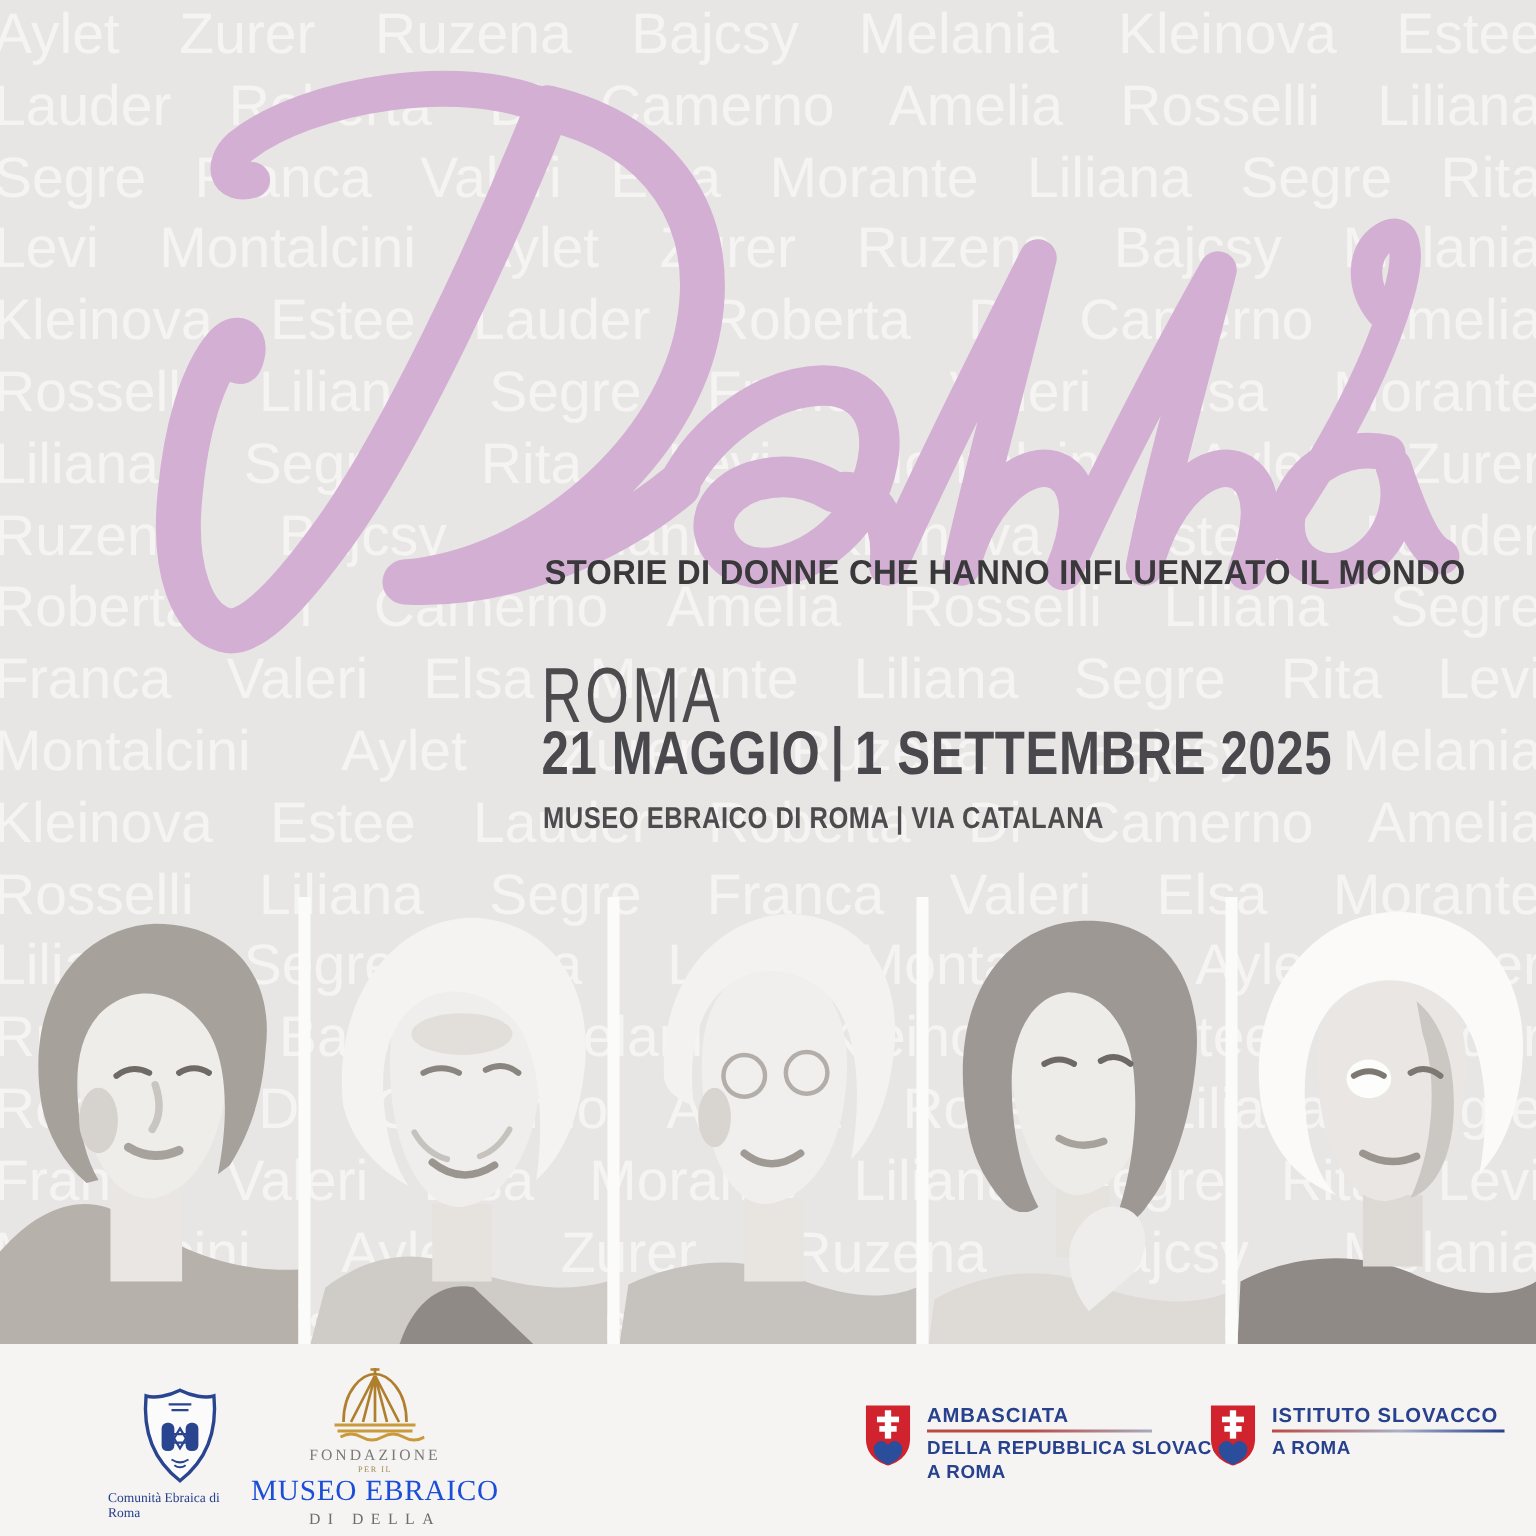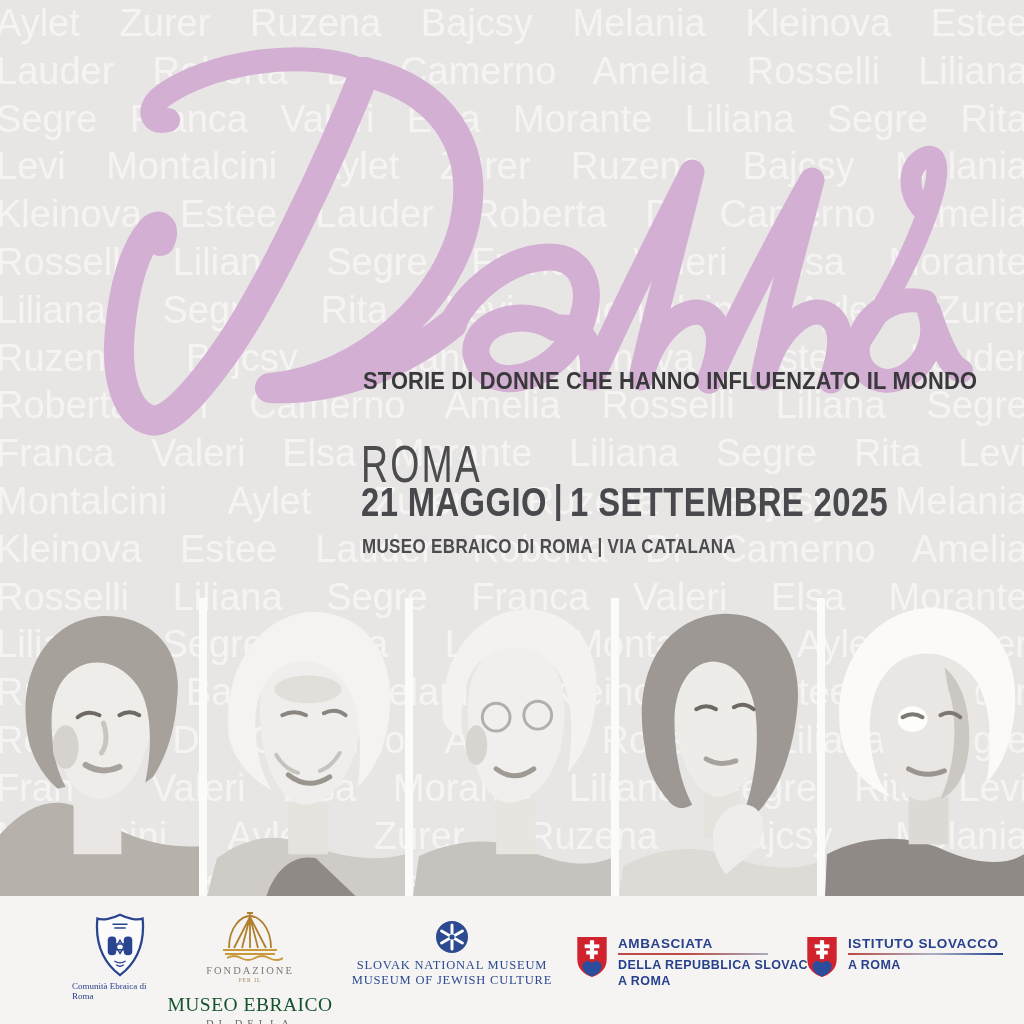--- a/index.html
+++ b/index.html
@@ -52,21 +52,21 @@
   
   .footer{
     position:absolute;left:0;top:896px;width:1024px;height:128px;
     background:#f5f4f3;z-index:5;
   }
   .logo-block{position:absolute;display:flex;flex-direction:column;align-items:center;}
   .logo-row{position:absolute;display:flex;flex-direction:row;align-items:flex-start;}
   .cap-comunita{font-size:9px;color:#27418c;margin-top:3px;font-family:"Liberation Serif",serif;}
   .fond-l1{font-size:10.5px;letter-spacing:2px;color:#7c7a76;margin-top:3px;font-family:"Liberation Serif",serif;}
   .fond-l2{font-size:5.5px;letter-spacing:1px;color:#a08a54;margin-top:1px;font-family:"Liberation Serif",serif;}
-  .fond-l3{font-size:19.5px;letter-spacing:.5px;color:#14532d;margin-top:11px;font-family:"Liberation Serif",serif;white-space:nowrap;}
+  .fond-l3{font-size:19.5px;letter-spacing:.5px;color:#1d4ed8;margin-top:1px;font-family:"Liberation Serif",serif;white-space:nowrap;}
   .fond-l4{font-size:10.5px;letter-spacing:5px;color:#6e6c69;margin-top:2px;font-family:"Liberation Serif",serif;}
   .snm-line{font-size:12.5px;letter-spacing:.8px;color:#2b4a8f;font-family:"Liberation Serif",serif;white-space:nowrap;line-height:14.5px;}
   .emb-text{display:flex;flex-direction:column;margin-left:10px;}
   .emb-l1{font-size:13.5px;font-weight:bold;letter-spacing:.6px;color:#27418c;white-space:nowrap;}
   .emb-rule{height:2px;margin:2px 0 3px 0;background:linear-gradient(90deg,#bc4a45 0%,#bc4a45 45%,#a7abc0 100%);}
   .emb-l2{font-size:12.5px;font-weight:bold;letter-spacing:.4px;color:#27418c;white-space:nowrap;}
   .emb-l3{font-size:12.5px;font-weight:bold;letter-spacing:.4px;color:#27418c;white-space:nowrap;margin-top:2px;}
 </style>
 </head>
 <body>
@@ -190,21 +190,21 @@
     </svg>
 
     <div class="divider" style="left:199px"></div>
     <div class="divider" style="left:405px"></div>
     <div class="divider" style="left:611px"></div>
     <div class="divider" style="left:817px"></div>
   </div>
 
   <div class="footer">
 
-    <div class="logo-block" style="left:72px;top:16px;width:96px;">
+    <div class="logo-block" style="left:72px;top:28px;width:96px;">
       <svg width="54" height="66" viewBox="0 0 56 70">
         <path d="M28 3 C36 7 46 9 52 7 C54 28 50 50 28 67 C6 50 2 28 4 7 C10 9 20 7 28 3 Z" fill="#fbfbfc" stroke="#2a4590" stroke-width="2.4"></path>
         <rect x="15" y="26" width="9" height="20" rx="4" fill="#2a4590"></rect>
         <rect x="32" y="26" width="9" height="20" rx="4" fill="#2a4590"></rect>
         <path d="M28 30 l6 10 h-12 Z M28 44 l-6 -10 h12 Z" fill="none" stroke="#2a4590" stroke-width="1.6"></path>
         <path d="M20 13 h16 M22 17 h12" stroke="#2a4590" stroke-width="1.6"></path>
         <path d="M22 52 q6 4 12 0 M24 56 q4 3 8 0" stroke="#2a4590" stroke-width="1.4" fill="none"></path>
       </svg>
       <div class="cap-comunita">Comunità Ebraica di Roma</div>
     </div>
@@ -218,31 +218,20 @@
         </g>
         <path d="M6 40 h54 M8 44 h50" stroke="#c89a3c" stroke-width="2"></path>
         <path d="M10 48 q7 -4 14 0 t14 0 t14 0 t14 0" stroke="#c89a3c" stroke-width="2" fill="none"></path>
       </svg>
       <div class="fond-l1">FONDAZIONE</div>
       <div class="fond-l2">PER IL</div>
       <div class="fond-l3">MUSEO EBRAICO</div>
       <div class="fond-l4">DI DELLA</div>
     </div>
 
-    <div class="logo-block" style="left:352px;top:24px;width:200px;">
-      <svg width="34" height="34" viewBox="0 0 34 34">
-        <circle cx="17" cy="17" r="16" fill="#2b4a8f"></circle>
-        <g stroke="#ffffff" stroke-width="3" stroke-linecap="round">
-          <path d="M17 5 V29 M6.6 11 L27.4 23 M6.6 23 L27.4 11"></path>
-        </g>
-        <circle cx="17" cy="17" r="2.6" fill="#2b4a8f"></circle>
-      </svg>
-      <div class="snm-line" style="margin-top:4px">SLOVAK NATIONAL MUSEUM</div>
-      <div class="snm-line">MUSEUM OF JEWISH CULTURE</div>
-    </div>
 
     <div class="logo-row" style="left:576px;top:40px;">
       <svg width="32" height="42" viewBox="0 0 30 40">
         <path d="M1 1 H29 V22 C29 32 22 37 15 39 C8 37 1 32 1 22 Z" fill="#d0232e"></path>
         <rect x="13" y="4" width="4" height="18" fill="#ffffff"></rect>
         <rect x="8" y="8" width="14" height="3.6" fill="#ffffff"></rect>
         <rect x="9.5" y="14" width="11" height="3.6" fill="#ffffff"></rect>
         <path d="M6 27 C9 22.5 12 22.5 15 26 C18 22.5 21 22.5 24 27 L24 29 C24 33.5 20 36.5 15 38.5 C10 36.5 6 33.5 6 29 Z" fill="#2a4d9c"></path>
       </svg>
       <div class="emb-text">

